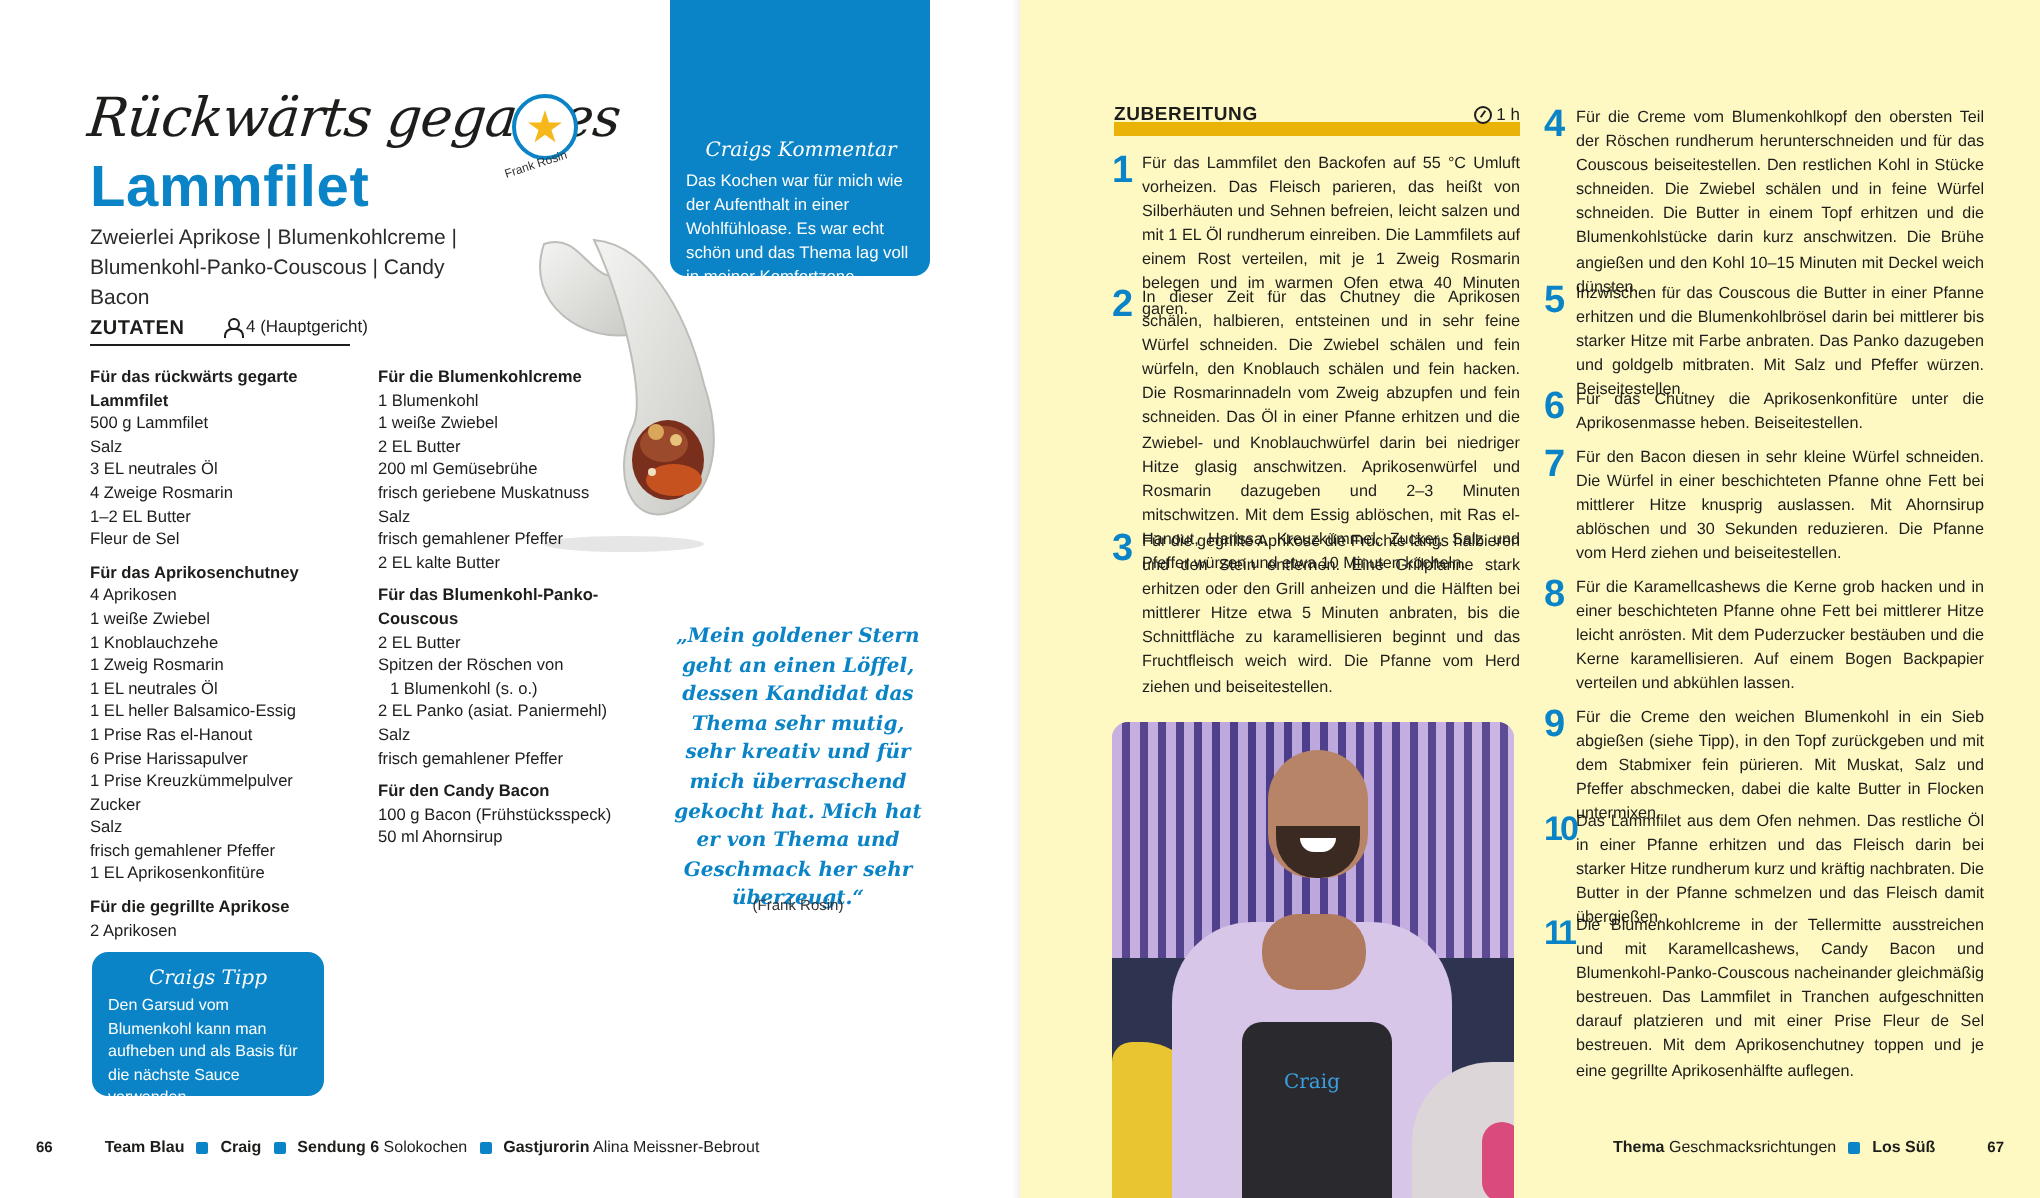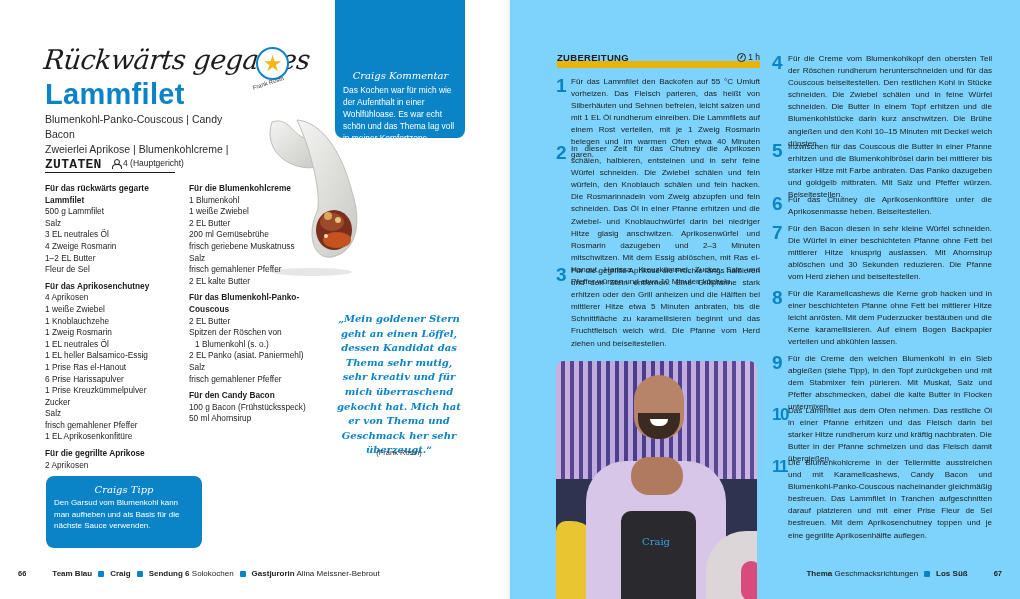--- a/index.html
+++ b/index.html
@@ -1,20 +1,20 @@
 <!DOCTYPE html>
 <html><head>
 <meta charset="utf-8">
 <style>
   * { box-sizing: border-box; margin: 0; padding: 0; }
   html, body { width: 1020px; height: 599px; overflow: hidden; background: #ffffff; }
   body { font-family: "Liberation Sans", "DejaVu Sans", sans-serif; color: #1d1d1b; position: relative; }
   .spread { position: absolute; left: 0; top: 0; width: 1020px; height: 599px; }
   .page-left { position: absolute; left: 0; top: 0; width: 510px; height: 599px; background: #fff; }
-  .page-right { position: absolute; left: 510px; top: 0; width: 510px; height: 599px; background: #7dd3fc; }
+  .page-right { position: absolute; left: 510px; top: 0; width: 510px; height: 599px; background: #fef9c3; }
   .gutter { position: absolute; left: 506px; top: 0; width: 8px; height: 599px;
     background: linear-gradient(to right, rgba(0,0,0,0) 0%, rgba(0,0,0,0.06) 50%, rgba(0,0,0,0) 100%); }
 
   
   .title-script { position: absolute; left: 44px; top: 44px; font-family: "DejaVu Serif", serif; font-style: italic;
     font-size: 27px; letter-spacing: -0.5px; color: #1d1d1b; font-weight: normal; transform: skewX(-6deg); }
   .title-main { position: absolute; left: 45px; top: 78px; font-family: "Liberation Sans", sans-serif; font-weight: bold;
     font-size: 29px; color: #0a84c6; letter-spacing: 0.3px; }
   .subtitle { position: absolute; left: 45px; top: 112px; font-size: 10.5px; line-height: 15px; color: #2b2b2b; width: 200px; }
 
@@ -25,21 +25,21 @@
 
   
   .comment-box { position: absolute; left: 319px; top: 0; width: 130px; height: 138px; background: #0a84c6;
     border-bottom-left-radius: 8px; border-bottom-right-radius: 8px; color: #fff; padding: 70px 7px 0 8px; margin-left: 16px; }
   .comment-title { font-family: "DejaVu Serif", serif; font-style: italic; font-size: 10px; text-align: center; margin-bottom: 3px; }
   .comment-text { font-size: 8.4px; line-height: 12px; }
 
   
   .zutaten-header { position: absolute; left: 45px; top: 157px; width: 130px; border-bottom: 1px solid #1d1d1b;
     height: 16px; display: flex; align-items: center; }
-  .zutaten-label { font-weight: bold; font-size: 13px; letter-spacing: 0.3px; font-family: Liberation Mono, monospace; }
+  .zutaten-label { font-weight: bold; font-size: 10px; letter-spacing: 0.3px; }
   .servings { position: absolute; left: 112px; top: 158px; font-size: 8.5px; display: flex; align-items: center; gap: 3px; }
   .person-icon { width: 8px; height: 9px; position: relative; display: inline-block; }
   .person-icon::before { content: ""; position: absolute; left: 2px; top: 0; width: 4px; height: 4px; border: 1px solid #1d1d1b; border-radius: 50%; }
   .person-icon::after { content: ""; position: absolute; left: 0; top: 5px; width: 8px; height: 4px; border: 1px solid #1d1d1b; border-bottom: none; border-radius: 4px 4px 0 0; }
 
   .ing-col { position: absolute; top: 183px; font-size: 8.3px; line-height: 11.6px; color: #1d1d1b; }
   .ing-col.c1 { left: 45px; width: 140px; }
   .ing-col.c2 { left: 189px; width: 140px; }
   .ing-group { margin-bottom: 5px; }
   .ing-group-title { font-weight: bold; }
@@ -47,21 +47,21 @@
 
   
   .spoon { position: absolute; left: 262px; top: 112px; width: 110px; height: 165px; }
 
   
   .quote { position: absolute; left: 334px; top: 312px; width: 130px; text-align: center; font-family: "DejaVu Serif", serif;
     font-style: italic; font-weight: bold; color: #0a84c6; font-size: 10px; line-height: 14.6px; }
   .quote-author { position: absolute; left: 334px; top: 448px; width: 130px; text-align: center; font-size: 7.5px; color: #333; }
 
   
-  .tipp-box { position: absolute; left: 46px; top: 476px; width: 156px; height: 72px; background: #0a84c6; color: #fff;
+  .tipp-box { position: absolute; left: 46px; top: 476px; width: 116px; height: 72px; background: #0a84c6; color: #fff;
     border-radius: 8px; padding: 8px 8px; }
   .tipp-title { font-family: "DejaVu Serif", serif; font-style: italic; font-size: 10px; text-align: center; margin-bottom: 2px; }
   .tipp-text { font-size: 8px; line-height: 11.5px; }
 
   
   .footer { position: absolute; top: 569px; font-size: 8px; display: flex; align-items: center; gap: 6px; white-space: nowrap; }
   .footer-left { left: 18px; }
   .footer-right { right: 0; }
   .page-num { font-weight: bold; font-size: 7.5px; }
   .f-bold { font-weight: bold; }
@@ -101,22 +101,22 @@
 </head>
 <body>
 
 <div class="spread">
 
   <div class="page-left">
 
     <div class="title-script">Rückwärts gegartes</div>
     <div class="title-main">Lammfilet</div>
     <div class="subtitle">
+      <div>Zweierlei Aprikose | Blumenkohlcreme |</div>
       <div>Blumenkohl-Panko-Couscous | Candy Bacon</div>
-      <div>Zweierlei Aprikose | Blumenkohlcreme |</div>
     </div>
 
     <div class="star-badge">
       <span class="star">★</span>
     </div>
     <div class="badge-label">Frank Rosin</div>
 
     <div class="comment-box">
       <div class="comment-title">Craigs Kommentar</div>
       <div class="comment-text">Das Kochen war für mich wie der Aufenthalt in einer Wohlfühloase. Es war echt schön und das Thema lag voll in meiner Komfortzone.</div>

